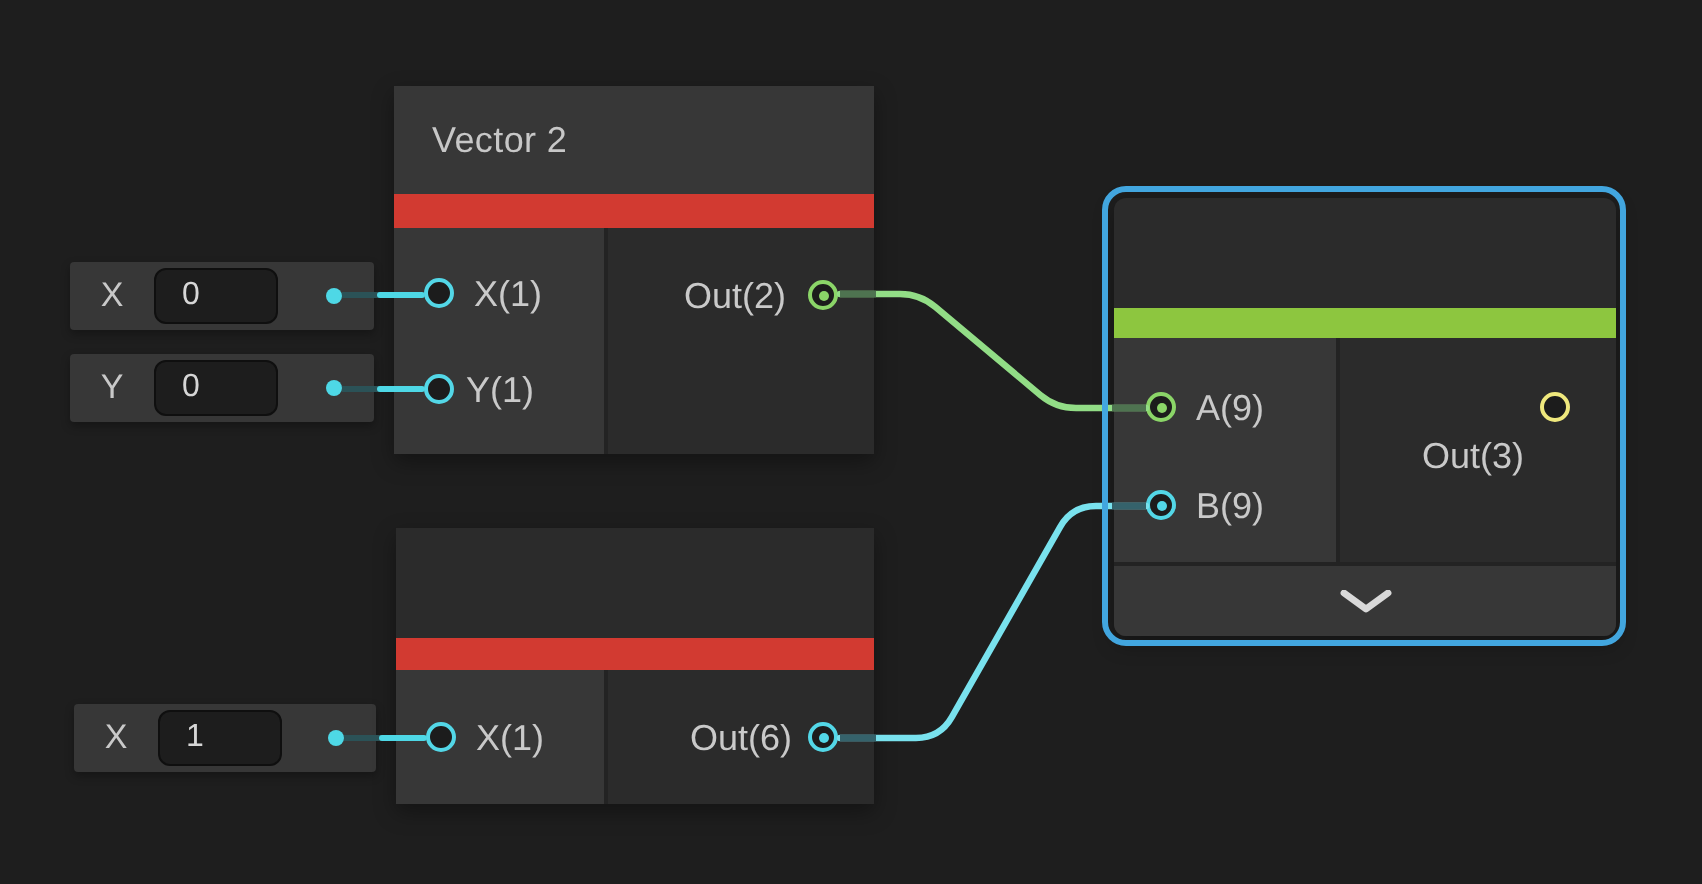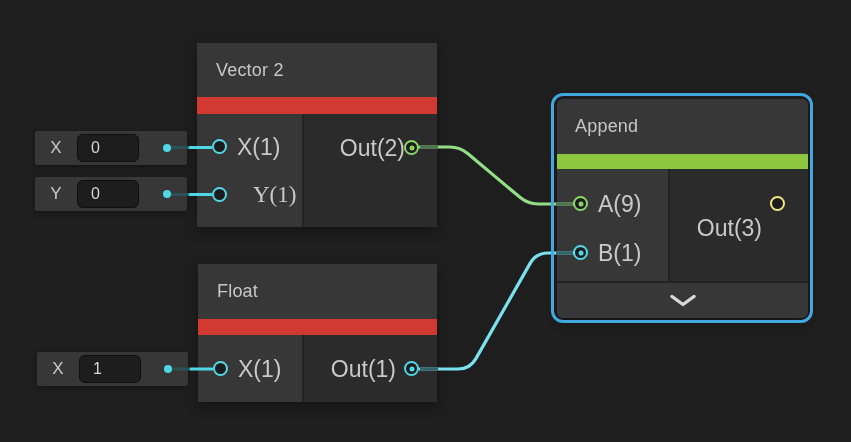--- a/index.html
+++ b/index.html
@@ -17,21 +17,21 @@
     position:absolute;left:0;top:0;right:0;display:flex;align-items:center;
     padding-left:19px;background:#373737;color:#C7C7C7;font-size:18px;letter-spacing:.2px;
   }
   .naccent{position:absolute;left:0;right:0;}
   .naccent.red{background:#D23A31;}
   .naccent.green{background:#8DC63F;}
   .nbody{position:absolute;left:0;right:0;}
   .ncol-in{position:absolute;left:0;top:0;bottom:0;background:#373737;border-right:2px solid #232323;}
   .ncol-out{position:absolute;top:0;bottom:0;right:0;background:#2B2B2B;}
   .plabel{
-    position:absolute;font-size:23px;line-height:18px;color:#C9C9C9;z-index:2;white-space:nowrap;
+    position:absolute;font-size:18px;line-height:18px;color:#C9C9C9;z-index:2;white-space:nowrap;
   }
   .plabel.r{text-align:right;}
   
   .port{
     position:absolute;box-sizing:border-box;width:15px;height:15px;border-radius:50%;
     background:#1C1C1C;border:2.5px solid currentColor;z-index:2;
   }
   .port.connected::after{
     content:"";position:absolute;left:50%;top:50%;transform:translate(-50%,-50%);
     width:5px;height:5px;border-radius:50%;background:currentColor;
@@ -125,49 +125,47 @@
   <div class="node" style="left:197px;top:43px;width:240px;height:184px;">
     <div class="nheader" style="height:54px;">Vector 2</div>
     <div class="naccent red" style="top:54px;height:17px;"></div>
     <div class="nbody" style="top:71px;height:113px;">
       <div class="ncol-in" style="width:105px;"></div>
       <div class="ncol-out" style="left:107px;"></div>
     </div>
     <span class="port c-cyan" style="left:15px;top:96px;"></span>
     <span class="plabel" style="left:40px;top:95px;">X(1)</span>
     <span class="port c-cyan" style="left:15px;top:144px;"></span>
-    <span class="plabel" style="left:56px;top:143px;font-family:Liberation Serif, serif;">Y(1)</span>
+    <span class="plabel" style="left:36px;top:143px;">Y(1)</span>
     <span class="port c-green connected" style="left:207px;top:97px;"></span>
-    <span class="plabel r" style="right:32px;top:96px;margin-left:32px;">Out(2)</span>
+    <span class="plabel r" style="right:44px;top:96px;margin-left:32px;">Out(2)</span>
   </div>
 
   <div class="node" style="left:198px;top:264px;width:239px;height:138px;">
-    <div class="nheader" style="height:55px;">Float</div>
     <div class="naccent red" style="top:55px;height:16px;"></div>
     <div class="nbody" style="top:71px;height:67px;">
       <div class="ncol-in" style="width:104px;"></div>
       <div class="ncol-out" style="left:106px;"></div>
     </div>
     <span class="port c-cyan" style="left:15px;top:97px;"></span>
     <span class="plabel" style="left:40px;top:96px;">X(1)</span>
     <span class="port c-cyan connected" style="left:206px;top:97px;"></span>
-    <span class="plabel r" style="right:41px;top:96px;">Out(1)</span>
+    <span class="plabel r" style="right:41px;top:96px;">Out(6)</span>
   </div>
 
   <div class="append-content">
-    <div class="nheader" style="height:55px;padding-left:18px;">Append</div>
     <div class="naccent green" style="top:55px;height:15px;"></div>
     <div class="nbody" style="top:70px;height:112px;">
       <div class="ncol-in" style="width:111px;"></div>
       <div class="ncol-out" style="left:113px;"></div>
     </div>
     <span class="port c-green connected" style="left:16px;top:97px;"></span>
     <span class="plabel" style="left:41px;top:96px;">A(9)</span>
     <span class="port c-cyan connected" style="left:16px;top:146px;"></span>
-    <span class="plabel" style="left:41px;top:145px;">B(1)</span>
+    <span class="plabel" style="left:41px;top:145px;">B(9)</span>
     <span class="port c-yellow" style="left:213px;top:97px;"></span>
     <span class="plabel r" style="right:46px;top:96px;margin-top:24px;">Out(3)</span>
     <div class="afooter">
       <svg width="26" height="12" viewBox="0 0 26 12">
         <polyline points="2,1.5 13,9.5 24,1.5" fill="none" stroke="#D9D9D9" stroke-width="3.4" stroke-linecap="round" stroke-linejoin="round"></polyline>
       </svg>
     </div>
   </div>
 
   <div class="append-border"></div>

